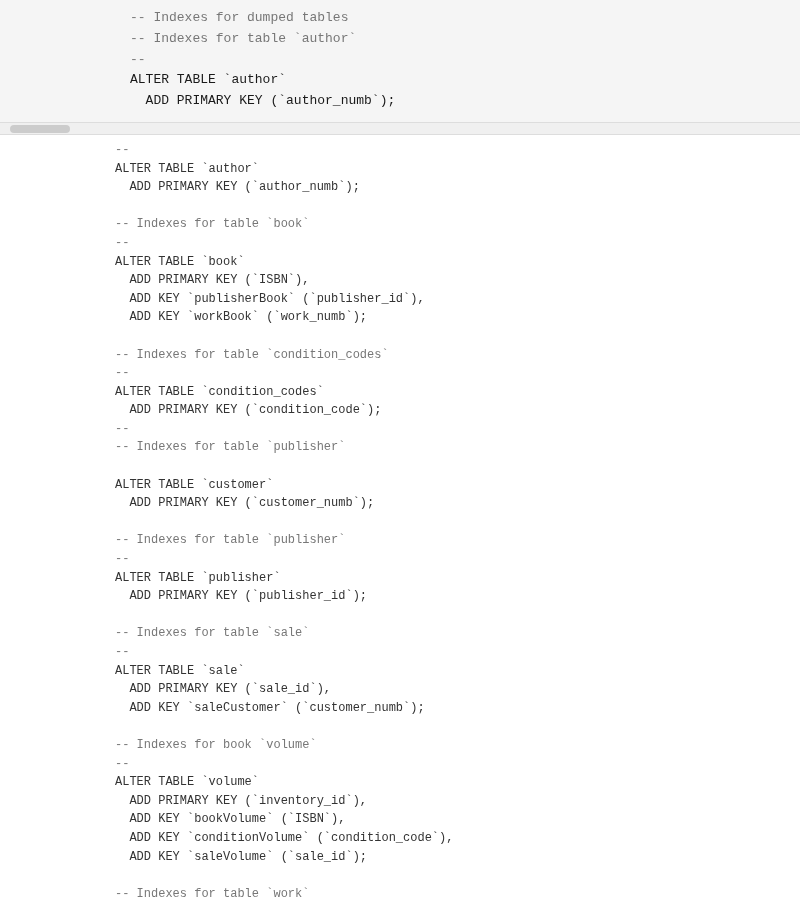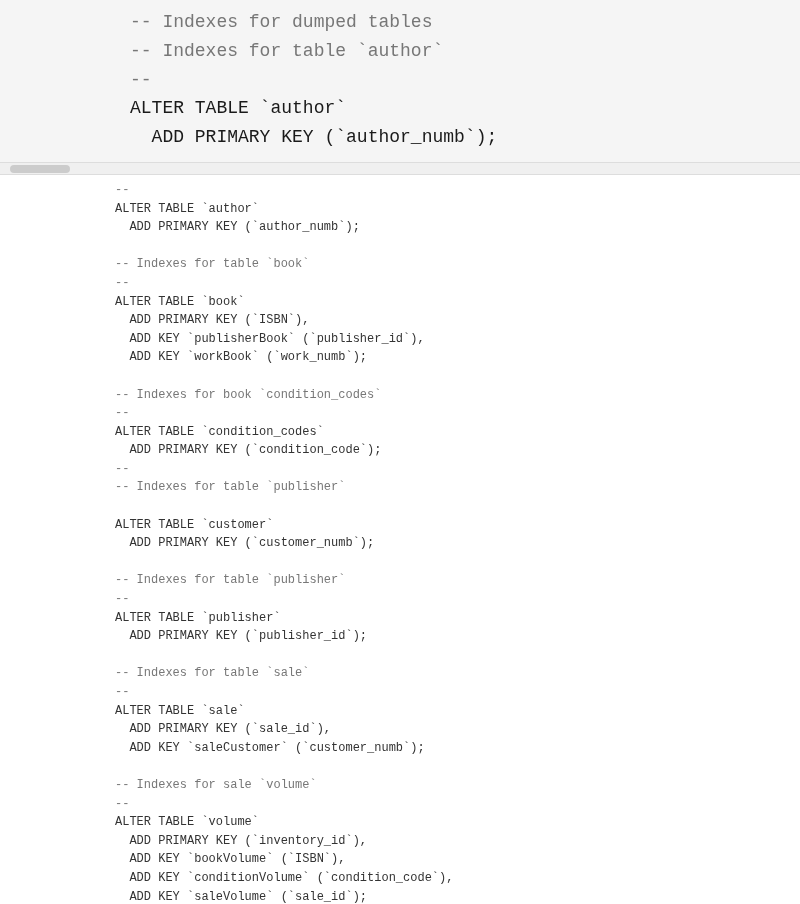--- a/index.html
+++ b/index.html
@@ -19,21 +19,21 @@
     }
 
     .top-section {
       background: #f5f5f5;
       border-bottom: 1px solid #dddddd;
       padding: 8px 0 10px 0;
     }
 
     .top-section pre {
       font-family: 'Courier New', Courier, monospace;
-      font-size: 18px;
+      font-size: 13px;
       line-height: 1.6;
       padding-left: 130px;
       color: #1a1a1a;
     }
 
     .scrollbar-area {
       height: 12px;
       background: #f0f0f0;
       border-bottom: 1px solid #dddddd;
       position: relative;
@@ -87,42 +87,42 @@
 ALTER TABLE `author`
   ADD PRIMARY KEY (`author_numb`);
 
 <span class="comment">-- Indexes for table `book`</span>
 <span class="comment">--</span>
 ALTER TABLE `book`
   ADD PRIMARY KEY (`ISBN`),
   ADD KEY `publisherBook` (`publisher_id`),
   ADD KEY `workBook` (`work_numb`);
 
-<span class="comment">-- Indexes for book `condition_codes`</span>
+<span class="comment">-- Indexes for table `condition_codes`</span>
 <span class="comment">--</span>
 ALTER TABLE `condition_codes`
   ADD PRIMARY KEY (`condition_code`);
 <span class="comment">--</span>
 <span class="comment">-- Indexes for table `publisher`</span>
 
 ALTER TABLE `customer`
   ADD PRIMARY KEY (`customer_numb`);
 
 <span class="comment">-- Indexes for table `publisher`</span>
 <span class="comment">--</span>
 ALTER TABLE `publisher`
   ADD PRIMARY KEY (`publisher_id`);
 
 <span class="comment">-- Indexes for table `sale`</span>
 <span class="comment">--</span>
 ALTER TABLE `sale`
   ADD PRIMARY KEY (`sale_id`),
   ADD KEY `saleCustomer` (`customer_numb`);
 
-<span class="comment">-- Indexes for sale `volume`</span>
+<span class="comment">-- Indexes for book `volume`</span>
 <span class="comment">--</span>
 ALTER TABLE `volume`
   ADD PRIMARY KEY (`inventory_id`),
   ADD KEY `bookVolume` (`ISBN`),
   ADD KEY `conditionVolume` (`condition_code`),
   ADD KEY `saleVolume` (`sale_id`);
 
 <span class="comment">-- Indexes for table `work`</span>
 ALTER TABLE `work`
   ADD PRIMARY KEY (`work_numb`),

